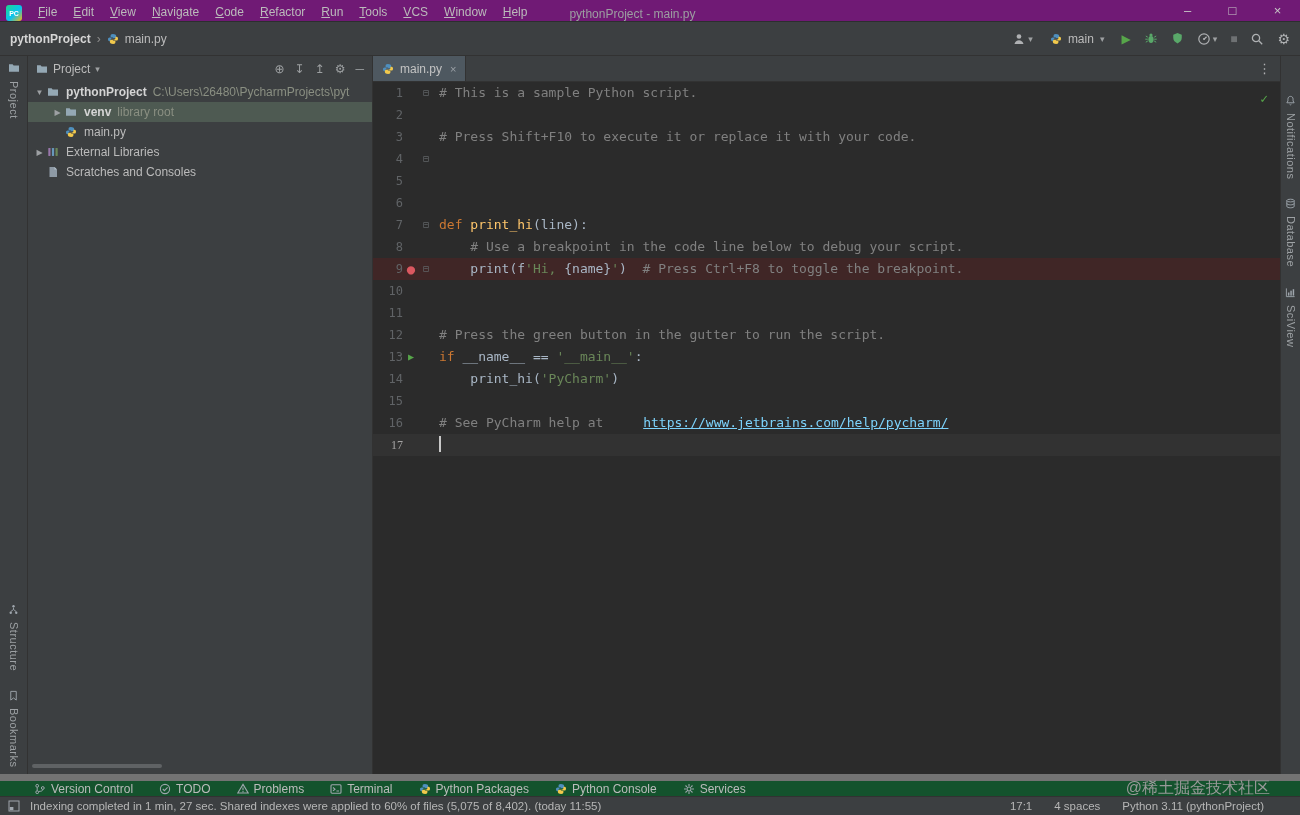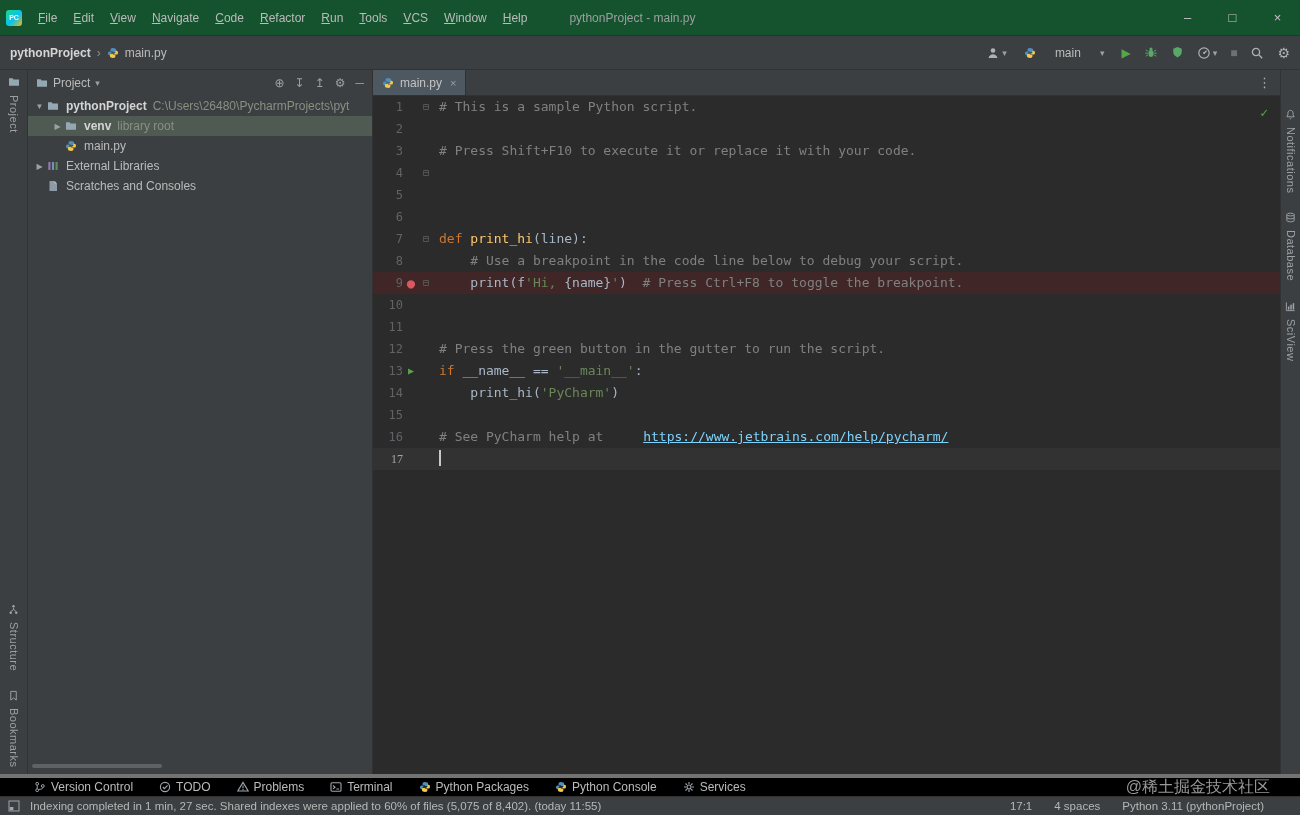--- a/index.html
+++ b/index.html
@@ -1,39 +1,39 @@
 <!DOCTYPE html>
 <html><head>
 <meta charset="utf-8">
 <style>
   * { margin:0; padding:0; box-sizing:border-box; }
   html,body { width:1300px; height:815px; overflow:hidden; }
   body { background:#2b2b2b; font-family:"Liberation Sans",sans-serif; color:#bbbbbb; }
   .window { width:1300px; height:815px; display:flex; flex-direction:column; background:#2b2b2b; }
 
   
-  .titlebar { height:36px; flex:none; background:#14532d; border-bottom:1px solid #2c2e2f; display:flex; align-items:center; font-size:12px; }
+  .titlebar { height:22px; flex:none; background:#701a75; border-bottom:1px solid #2c2e2f; display:flex; align-items:flex-end; font-size:12px; }
   .logo { width:16px; height:16px; margin:0 8px 0 6px; border-radius:3px; flex:none;
           background:linear-gradient(135deg,#21d789 0%,#07c3f2 55%,#fdb60d 100%);
           color:#fff; font-weight:bold; font-size:7px; display:flex; align-items:center; justify-content:center; }
   .menu-item { display:inline-block; padding:2px 8px; color:#bbbbbb; }
   .menu-item::first-letter { text-decoration:underline; }
   .win-title { margin-left:34px; color:#9c9fa1; }
   .win-controls { margin-left:auto; display:flex; height:100%; }
   .wc { width:45px; height:100%; display:flex; align-items:center; justify-content:center; color:#c7c7c7; font-size:13px; }
 
   
   .toolbar { height:34px; flex:none; background:#3c3f41; border-bottom:1px solid #323232; display:flex; align-items:center; padding:0 10px; font-size:12px; }
   .breadcrumbs { display:flex; align-items:center; gap:6px; }
   .bc-root { font-weight:bold; color:#d5d5d5; }
   .bc-sep { color:#8c8c8c; }
   .toolbar-right { margin-left:auto; display:flex; align-items:center; gap:13px; }
   .tbi { display:flex; align-items:center; gap:2px; color:#afb1b3; }
   .dd { font-size:9px; color:#9da0a2; }
-  .combo { display:flex; align-items:center; gap:19px; padding:2px 4px; color:#bbbbbb; }
+  .combo { display:flex; align-items:center; gap:6px; padding:2px 4px; color:#bbbbbb; }
   .green-glyph { color:#57a64a; font-size:12px; }
   .stop-glyph { color:#6e7173; font-size:12px; }
   .gear-glyph { color:#afb1b3; font-size:14px; }
   .svg-icon { display:inline-flex; align-items:center; justify-content:center; line-height:0; }
 
   
   .main { flex:1; display:flex; min-height:0; }
   .stripe-left { width:28px; flex:none; background:#3c3f41; border-right:1px solid #323232; display:flex; flex-direction:column; justify-content:space-between; padding:4px 0 6px 0; }
   .stripe-right { width:20px; flex:none; background:#3c3f41; border-left:1px solid #323232; display:flex; flex-direction:column; align-items:center; padding-top:36px; gap:16px; }
   .stripe-group { display:flex; flex-direction:column; align-items:center; gap:16px; }
@@ -71,21 +71,21 @@
   .gicon.runline { color:#57a64a; font-size:10px; }
   .fold { width:14px; text-align:center; color:#606366; font-size:10px; }
   .code-text { white-space:pre; padding-left:4px; }
   .tk-com { color:#808080; } .tk-kw { color:#cc7832; } .tk-fn { color:#ffc66b; }
   .tk-pl { color:#a9b7c6; } .tk-str { color:#6a8759; } .tk-fexpr { color:#a9b7c6; }
   .tk-link { color:#7dd3fc; text-decoration:underline;margin-left:32px; }
   .caret { display:inline-block; width:2px; height:16px; background:#c8c8c8; margin-right:-2px; vertical-align:-3px; }
   .inspect-ok { position:absolute; top:6px; right:12px; color:#57a64a; font-size:13px; }
 
   
-  .bottombar { height:22px; flex:none; background:#000000; border-top:4px solid #737373; display:flex; align-items:center; gap:26px; padding:0 14px 0 34px; font-size:12px; }
+  .bottombar { height:22px; flex:none; background:#14532d; border-top:7px solid #737373; display:flex; align-items:center; gap:26px; padding:0 14px 0 34px; font-size:12px; }
   .btab { display:flex; align-items:center; gap:5px; color:#bbbbbb; }
   .bicon { display:inline-flex; line-height:0; }
   .watermark { margin-left:auto; color:#999999; font-size:16px; padding-right:16px; }
 
   
   .statusbar { height:19px; flex:none; background:#3c3f41; border-top:1px solid #323232; display:flex; align-items:center; gap:10px; padding:0 36px 0 8px; font-size:11.5px; color:#b6b6b6; }
   .status-msg { flex:1; overflow:hidden; white-space:nowrap; }
   .status-right { display:flex; gap:22px; }
 </style>
 </head>

